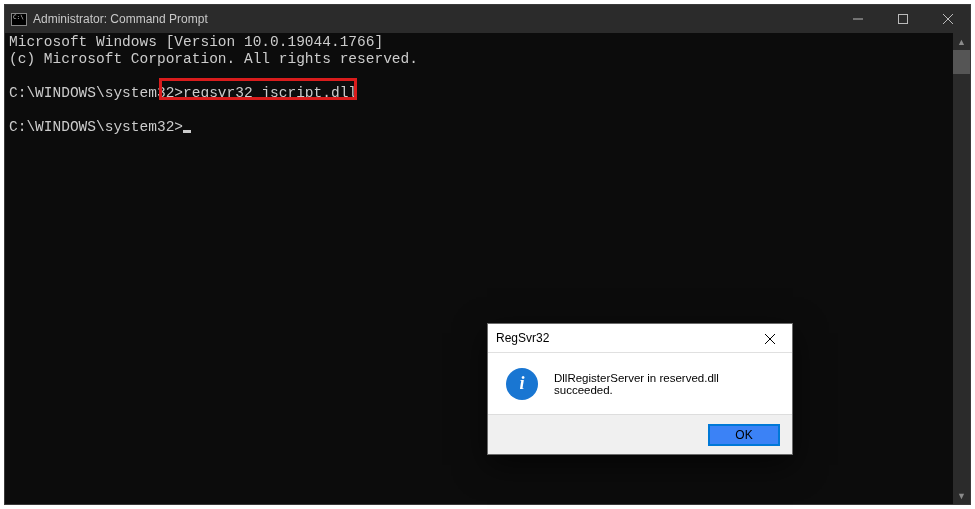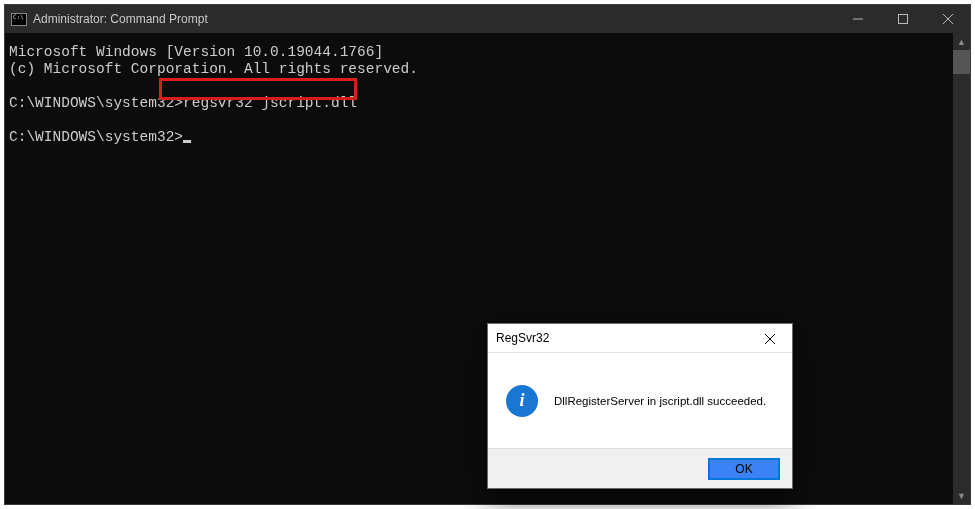--- a/index.html
+++ b/index.html
@@ -86,21 +86,21 @@
       position: absolute;
       left: 0;
       top: 28px;
       right: 17px;
       bottom: 0;
       background: #0c0c0c;
       color: #cccccc;
       font-family: Consolas, "Courier New", monospace;
       font-size: 14.5px;
       line-height: 17px;
-      padding: 11px 4px;
+      padding: 1px 4px;
       white-space: pre;
       overflow: hidden;
     }
     .highlight-box {
       position: absolute;
       border: 3px solid #d91c1c;
       pointer-events: none;
     }
     .scrollbar {
       position: absolute;
@@ -139,21 +139,21 @@
       position: relative;
       top: 2px;
     }
 
     
     .dialog {
       position: absolute;
       left: 487px;
       top: 323px;
       width: 306px;
-      height: 166px;
+      height: 132px;
       background: #f0f0f0;
       box-shadow: 0 10px 30px rgba(0,0,0,0.6);
       border: 1px solid #6a6a6a;
       display: flex;
       flex-direction: column;
     }
     .dialog-titlebar {
       height: 29px;
       background: #ffffff;
       display: flex;
@@ -280,20 +280,20 @@
       <svg width="10" height="10" fill="none">
           <line x1="0" y1="0" x2="10" y2="10"></line>
           <line x1="10" y1="0" x2="0" y2="10"></line>
         </svg>
     </div>
   </div>
   <div class="dialog-content">
     <div class="info-icon">
       <span>i</span>
     </div>
-    <div class="dialog-message">DllRegisterServer in jscript.dll succeeded.</div>
+    <div class="dialog-message">DllRegisterServer in reserved.dll succeeded.</div>
   </div>
   <div class="dialog-footer">
     <div class="ok-button">
       <span>OK</span>
     </div>
   </div>
 </div>
 
 </body></html>

